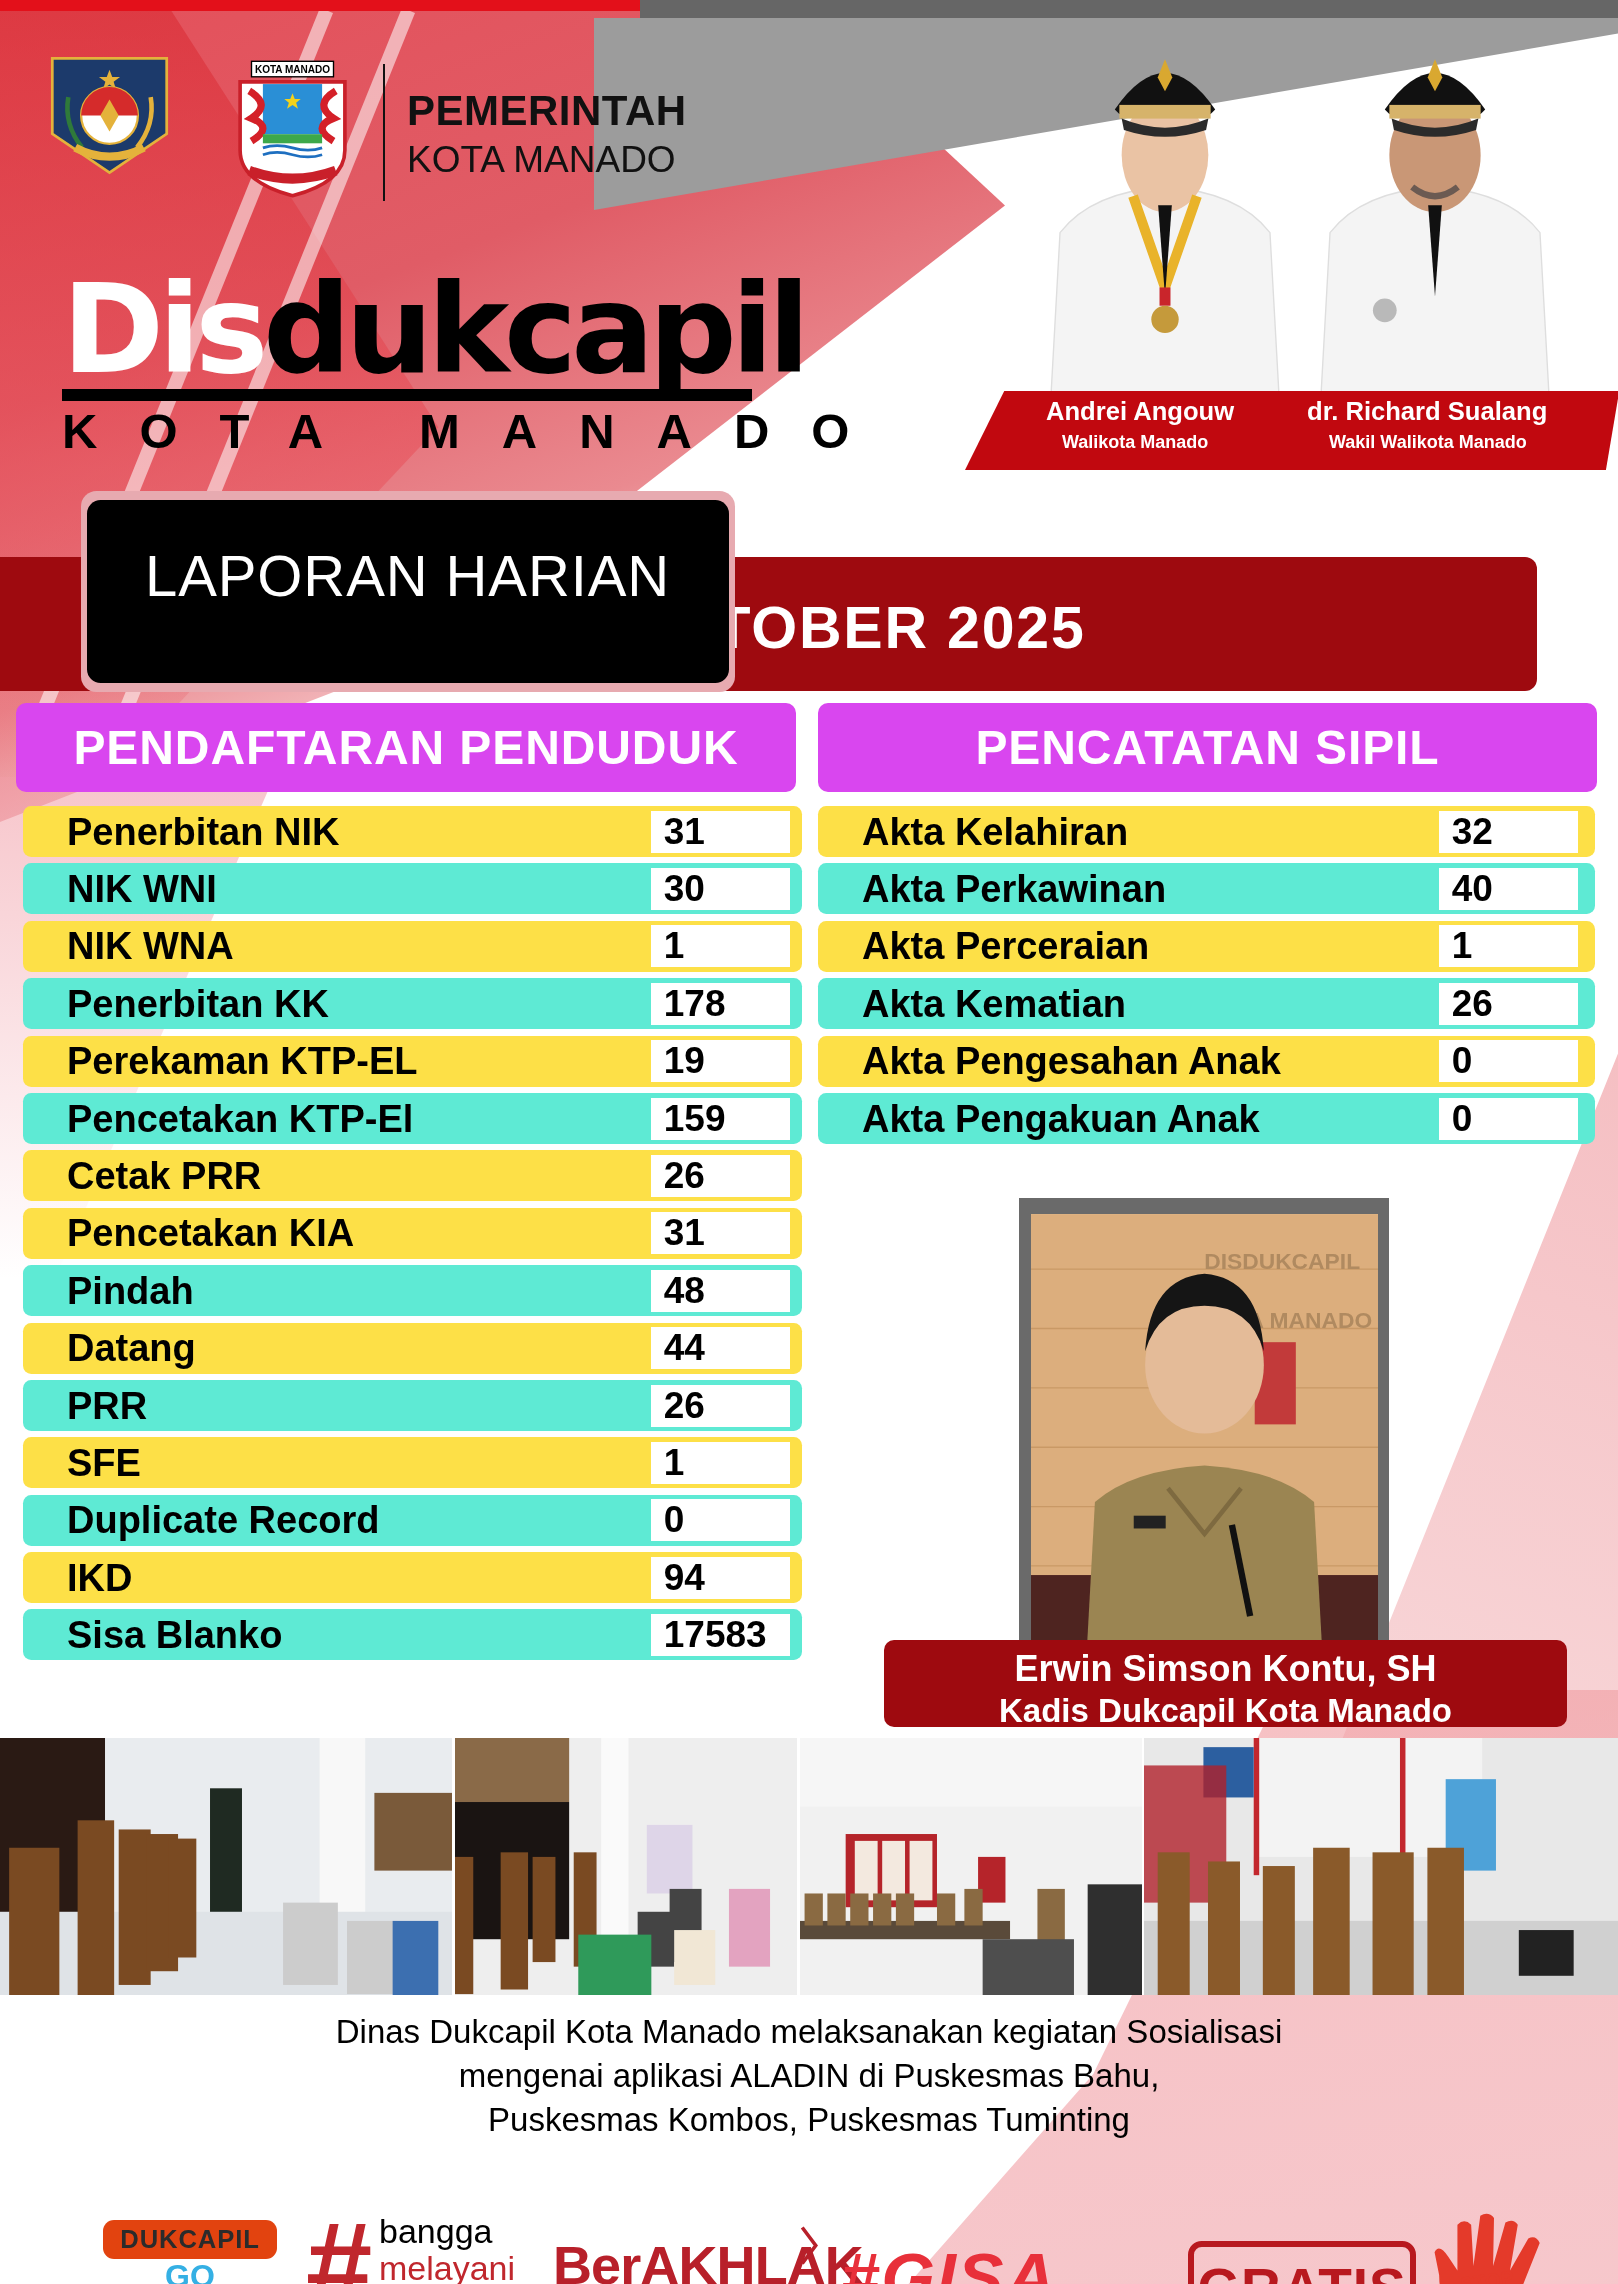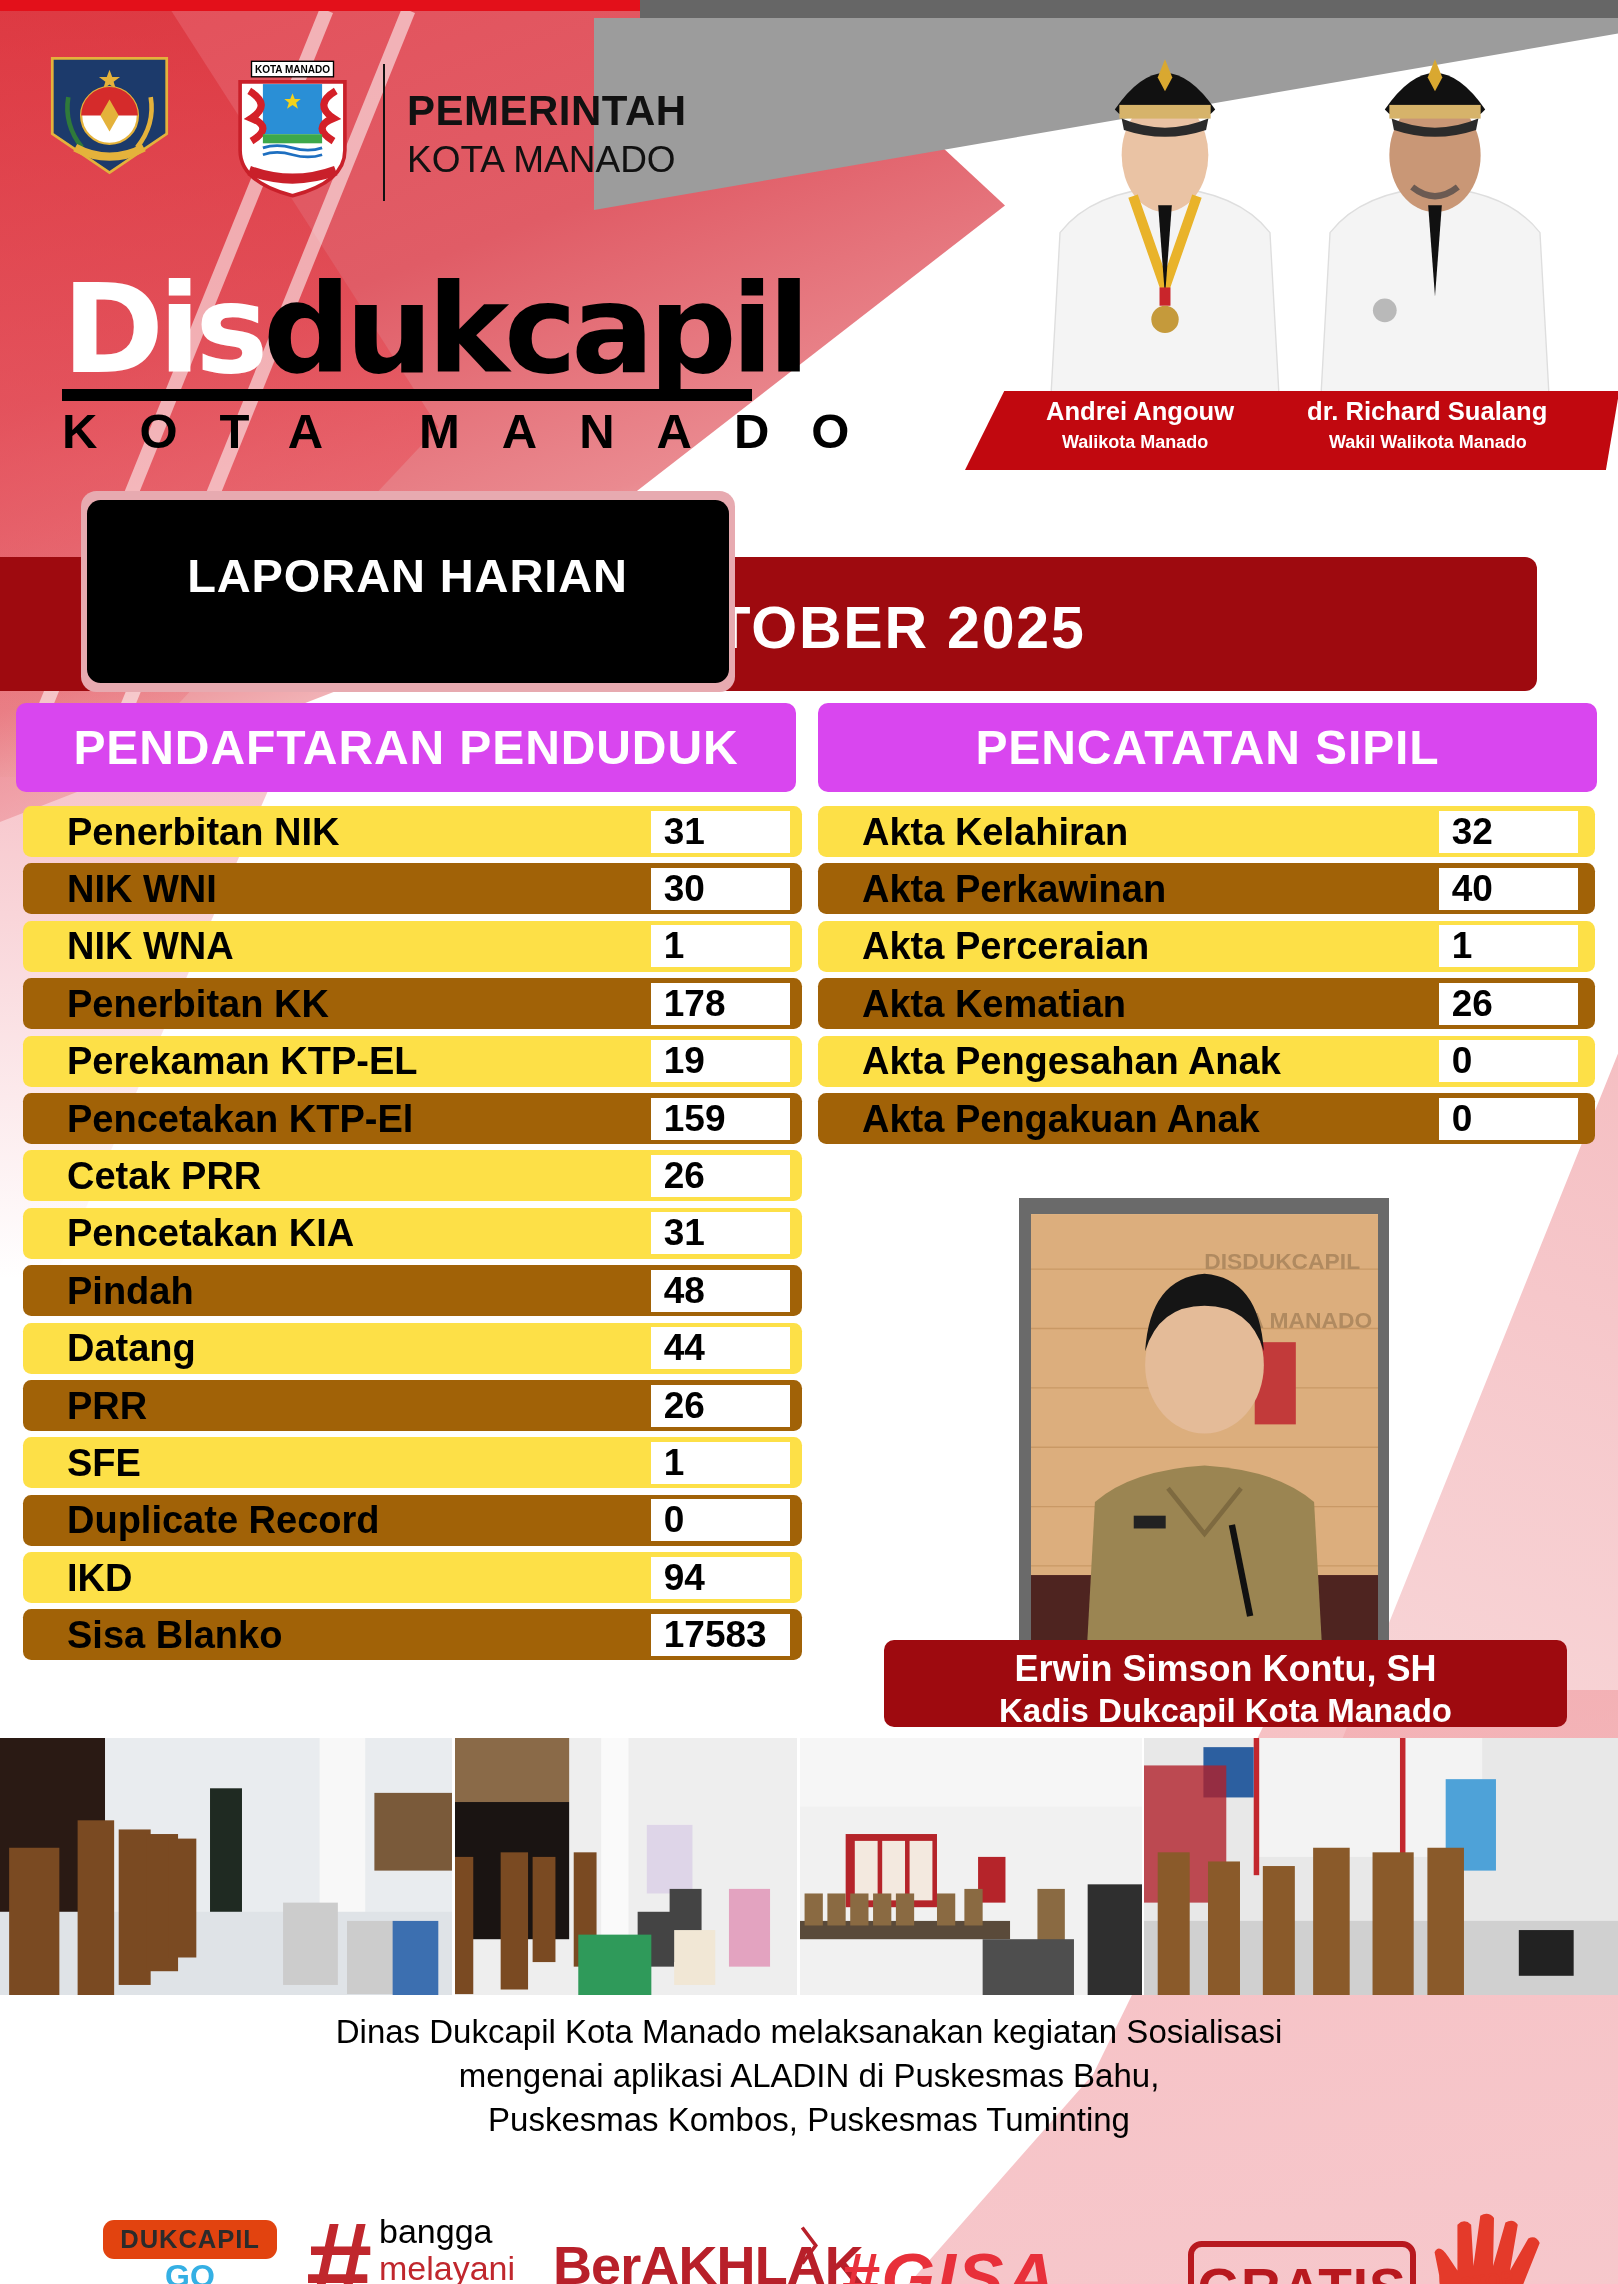--- a/index.html
+++ b/index.html
@@ -50,34 +50,34 @@
     clip-path: polygon(6% 0, 100% 0, 100% 2%, 98% 100%, 0 100%); }
   .official-name { position: absolute; color: #fff; font-weight: bold; font-size: 25.6px; white-space: nowrap; text-align: center; }
   .official-role { position: absolute; color: #fff; font-weight: bold; font-size: 18px; white-space: nowrap; text-align: center; }
 
   
   .date-banner { position: absolute; left: 0; top: 557px; width: 1537px; height: 134px; background: #9e0a0f; border-radius: 0 12px 12px 0; }
   .date-text { position: absolute; left: 0; top: 594px; width: 1334px; text-align: center; font-size: 59px; font-weight: bold; color: #fff; letter-spacing: 1.8px; }
   .report-box { position: absolute; left: 81px; top: 491px; width: 654px; height: 201px; background: #e7aab0; border-radius: 15.5px; }
   .report-box-inner { position: absolute; left: 5.5px; top: 9px; right: 6.4px; bottom: 9px; background: #000; border-radius: 13.7px;
     display: flex; align-items: center; justify-content: center; }
-  .report-text { color: #fff; font-size: 47px; font-weight: bold; letter-spacing: 0.9px; margin-top: -32px; }
+  .report-text { color: #fff; font-size: 58px; font-weight: normal; letter-spacing: 0.9px; margin-top: -32px; }
 
   .section-header { position: absolute; top: 703px; height: 89px; background: #d946ef; border-radius: 10px;
     display: flex; align-items: center; justify-content: center; color: #fff; font-weight: bold; font-size: 48px; letter-spacing: 0.9px; }
   .sh-left { left: 16px; width: 780px; }
   .sh-right { left: 818px; width: 779px; }
 
   
   .stat-list { position: absolute; }
   .stat-left { left: 23px; top: 806px; width: 779px; }
   .stat-right { left: 818px; top: 806px; width: 777px; }
   .stat-row { position: relative; height: 51px; border-radius: 8.2px; margin-bottom: 6.4px; }
   .stat-row.dark { background: #fde047; }
-  .stat-row.light { background: #a16207; padding-left: 8px; }
+  .stat-row.light { background: #5eead4; padding-left: 8px; }
   .stat-label { position: absolute; left: 44px; top: 4.6px; font-size: 38px; font-weight: bold; color: #000; white-space: nowrap; }
   .stat-value { position: absolute; top: 4.6px; height: 42px; background: #fff; font-size: 37px; font-weight: bold; color: #000; padding-left: 12.8px; line-height: 42px; }
   .stat-left .stat-value { left: 628px; width: 139px; }
   .stat-right .stat-value { left: 621px; width: 139px; }
   .stat-right .stat-label { left: 44px; }
 
   
   .kadis-frame { position: absolute; left: 1019px; top: 1198px; width: 370px; height: 471px; background: #6a6a6a; }
   .kadis-photo { position: absolute; left: 12px; top: 15.5px; width: 347px; height: 455px;
     background: linear-gradient(180deg, #e2b98a 0%, #d7a674 55%, #5a2a22 75%, #c49667 100%); overflow: hidden; }

